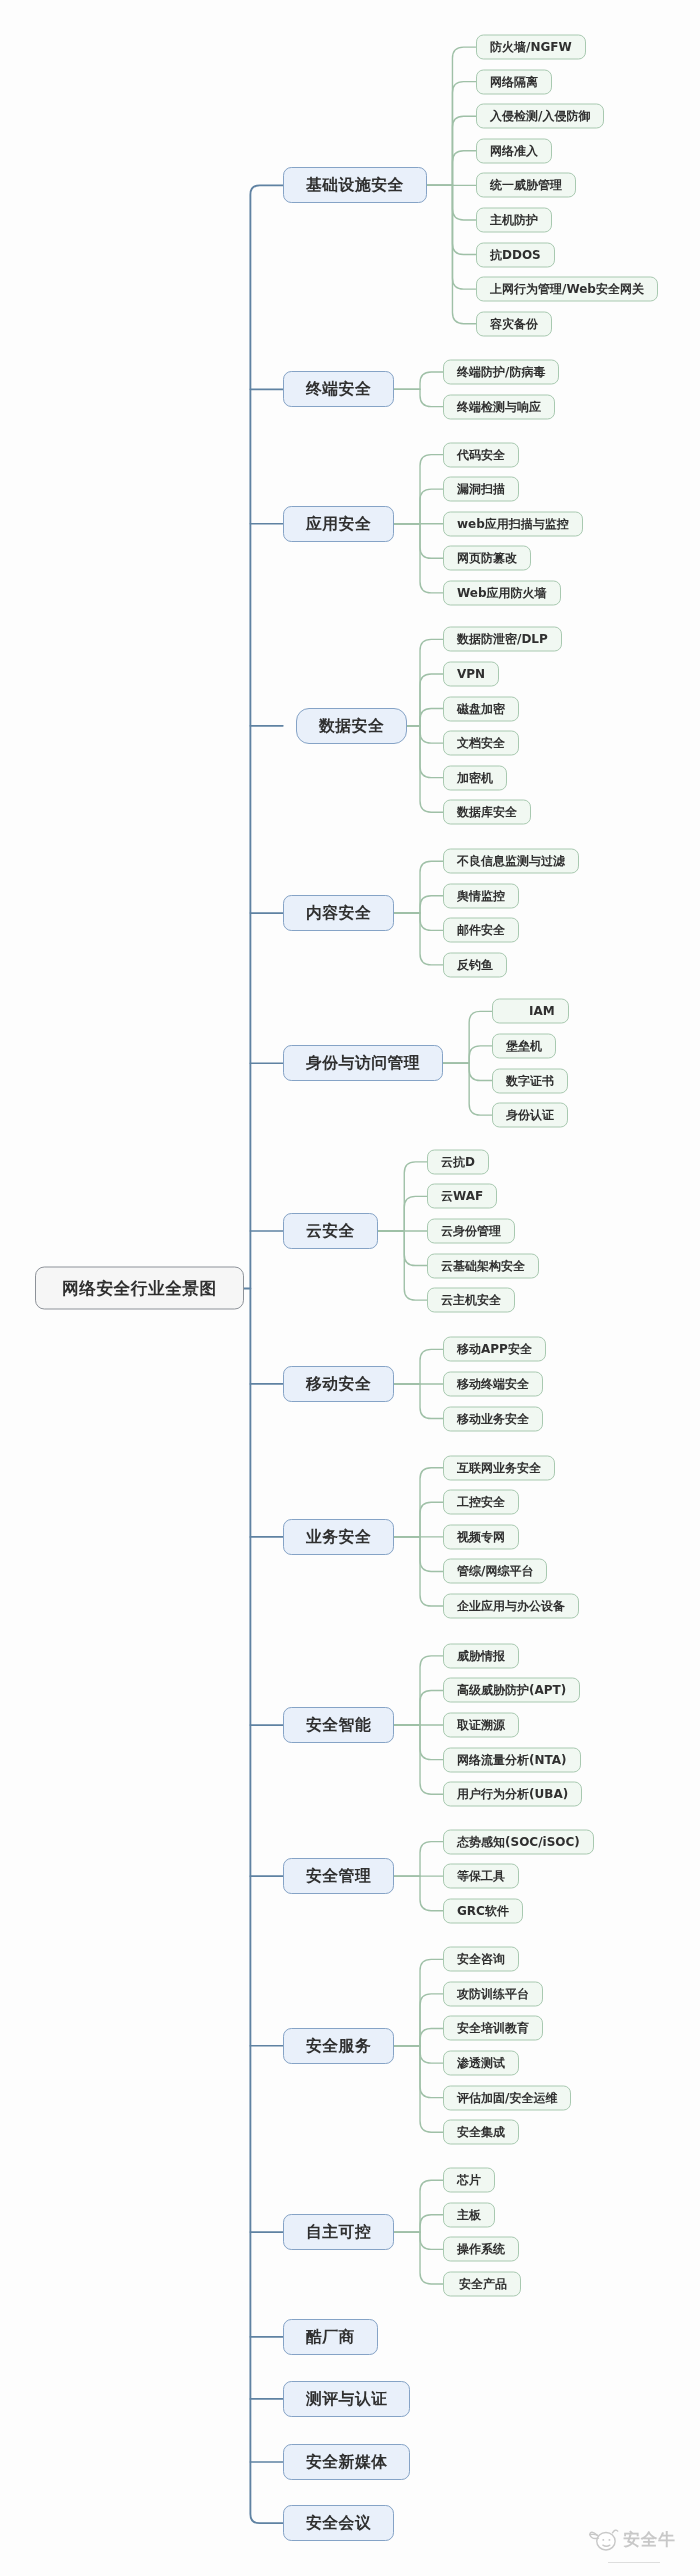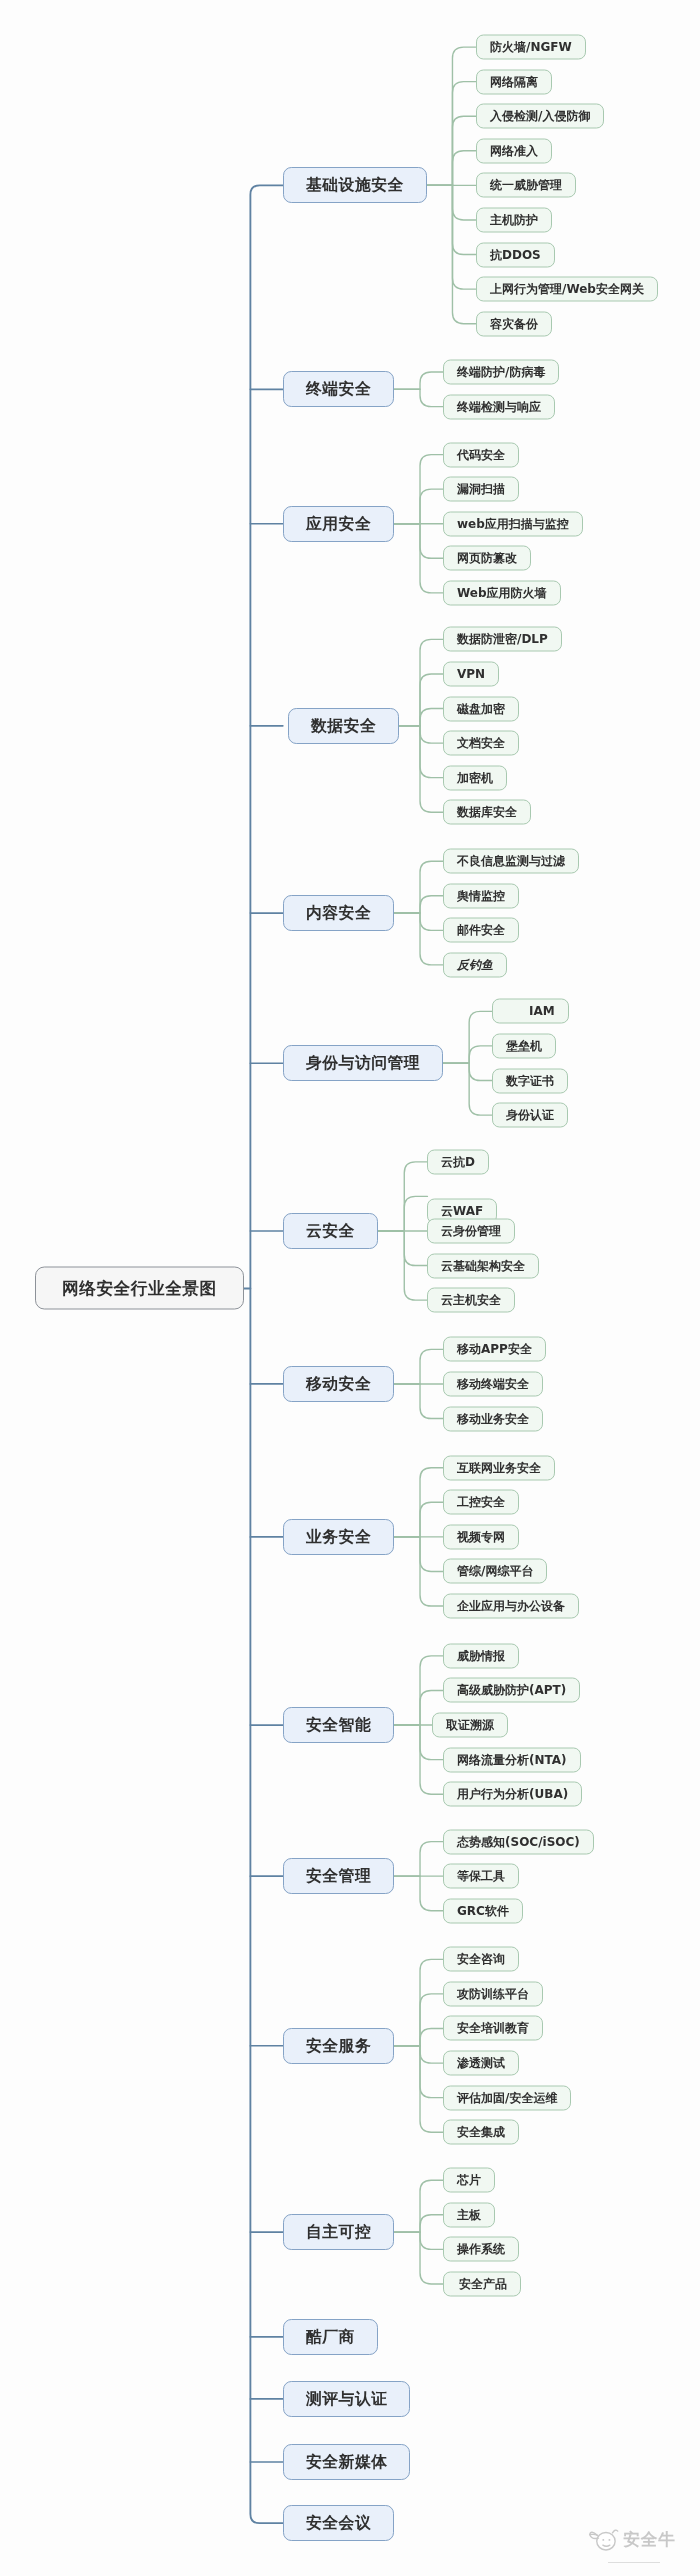--- a/index.html
+++ b/index.html
@@ -167,57 +167,57 @@
       <div class="node leaf" style="left: 476px; top: 324px;">容灾备份</div>
       <div class="node branch" style="left: 283px; top: 389px;">终端安全</div>
       <div class="node leaf" style="left: 443px; top: 372px;">终端防护/防病毒</div>
       <div class="node leaf" style="left: 443px; top: 407px;">终端检测与响应</div>
       <div class="node branch" style="left: 283px; top: 524px;">应用安全</div>
       <div class="node leaf" style="left: 443px; top: 455px;">代码安全</div>
       <div class="node leaf" style="left: 443px; top: 489px;">漏洞扫描</div>
       <div class="node leaf" style="left: 443px; top: 524px;">web应用扫描与监控</div>
       <div class="node leaf" style="left: 443px; top: 558px;">网页防篡改</div>
       <div class="node leaf" style="left: 443px; top: 593px;">Web应用防火墙</div>
-      <div class="node branch" style="left: 288px; top: 726px;">数据安全</div>
+      <div class="node branch" style="left: 296px; top: 726px; border-radius: 13px;">数据安全</div>
       <div class="node leaf" style="left: 443px; top: 639px;">数据防泄密/DLP</div>
       <div class="node leaf" style="left: 443px; top: 674px;">VPN</div>
       <div class="node leaf" style="left: 443px; top: 709px;">磁盘加密</div>
       <div class="node leaf" style="left: 443px; top: 743px;">文档安全</div>
       <div class="node leaf" style="left: 443px; top: 778px;">加密机</div>
       <div class="node leaf" style="left: 443px; top: 812px;">数据库安全</div>
       <div class="node branch" style="left: 283px; top: 913px;">内容安全</div>
       <div class="node leaf" style="left: 443px; top: 861px;">不良信息监测与过滤</div>
       <div class="node leaf" style="left: 443px; top: 896px;">舆情监控</div>
       <div class="node leaf" style="left: 443px; top: 930px; text-align: right;">邮件安全</div>
-      <div class="node leaf" style="left: 443px; top: 965px; font-style: italic;">反钓鱼</div>
+      <div class="node leaf" style="left: 443px; top: 965px;">反钓鱼</div>
       <div class="node branch" style="left: 283px; top: 1063px;">身份与访问管理</div>
       <div class="node leaf" style="left: 492px; top: 1011px; padding-left: 36px;">IAM</div>
       <div class="node leaf" style="left: 492px; top: 1046px;">堡垒机</div>
       <div class="node leaf" style="left: 492px; top: 1081px;">数字证书</div>
       <div class="node leaf" style="left: 492px; top: 1115px;">身份认证</div>
       <div class="node branch" style="left: 283px; top: 1231px;">云安全</div>
       <div class="node leaf" style="left: 427px; top: 1162px;">云抗D</div>
-      <div class="node leaf" style="left: 427px; top: 1196px; margin-top: 15px;">云WAF</div>
+      <div class="node leaf" style="left: 427px; top: 1196px;">云WAF</div>
       <div class="node leaf" style="left: 427px; top: 1231px;">云身份管理</div>
       <div class="node leaf" style="left: 427px; top: 1266px;">云基础架构安全</div>
       <div class="node leaf" style="left: 427px; top: 1300px;">云主机安全</div>
       <div class="node branch" style="left: 283px; top: 1384px;">移动安全</div>
       <div class="node leaf" style="left: 443px; top: 1349px;">移动APP安全</div>
       <div class="node leaf" style="left: 443px; top: 1384px;">移动终端安全</div>
       <div class="node leaf" style="left: 443px; top: 1419px;">移动业务安全</div>
       <div class="node branch" style="left: 283px; top: 1537px;">业务安全</div>
       <div class="node leaf" style="left: 443px; top: 1468px;">互联网业务安全</div>
       <div class="node leaf" style="left: 443px; top: 1502px;">工控安全</div>
       <div class="node leaf" style="left: 443px; top: 1537px;">视频专网</div>
       <div class="node leaf" style="left: 443px; top: 1571px;">管综/网综平台</div>
       <div class="node leaf" style="left: 443px; top: 1606px;">企业应用与办公设备</div>
       <div class="node branch" style="left: 283px; top: 1725px;">安全智能</div>
       <div class="node leaf" style="left: 443px; top: 1656px;">威胁情报</div>
       <div class="node leaf" style="left: 443px; top: 1690px;">高级威胁防护(APT)</div>
-      <div class="node leaf" style="left: 432px; top: 1725px; text-align: center;">取证溯源</div>
+      <div class="node leaf" style="left: 443px; top: 1725px; text-align: center;">取证溯源</div>
       <div class="node leaf" style="left: 443px; top: 1760px;">网络流量分析(NTA)</div>
       <div class="node leaf" style="left: 443px; top: 1794px;">用户行为分析(UBA)</div>
       <div class="node branch" style="left: 283px; top: 1876px;">安全管理</div>
       <div class="node leaf" style="left: 443px; top: 1842px;">态势感知(SOC/iSOC)</div>
       <div class="node leaf" style="left: 443px; top: 1876px;">等保工具</div>
       <div class="node leaf" style="left: 443px; top: 1911px;">GRC软件</div>
       <div class="node branch" style="left: 283px; top: 2046px;">安全服务</div>
       <div class="node leaf" style="left: 443px; top: 1959px;">安全咨询</div>
       <div class="node leaf" style="left: 443px; top: 1994px;">攻防训练平台</div>
       <div class="node leaf" style="left: 443px; top: 2028px;">安全培训教育</div>

